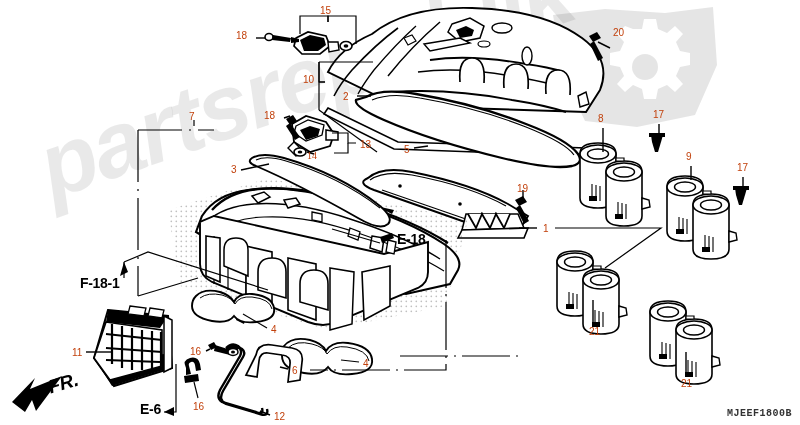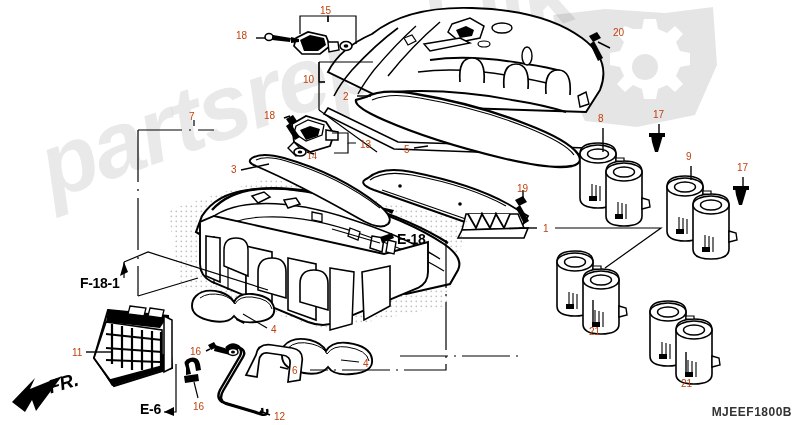--- a/index.html
+++ b/index.html
@@ -47,22 +47,22 @@
     font-weight: 700;
     font-style: italic;
     color: #000;
     white-space: nowrap;
     line-height: 1;
   }
   #part-code {
     position: absolute;
     right: 8px;
     bottom: 6px;
-    font-family: Liberation Sans, sans-serif;
-    font-size: 12px;
+    font-family: Liberation Mono, monospace;
+    font-size: 10px;
     font-weight: 700;
     color: #333;
     letter-spacing: 0.5px;
   }
   #watermark-text {
     position: absolute;
     left: 25px;
     top: 120px;
     width: 660px;
     font-family: "Liberation Sans", sans-serif;

